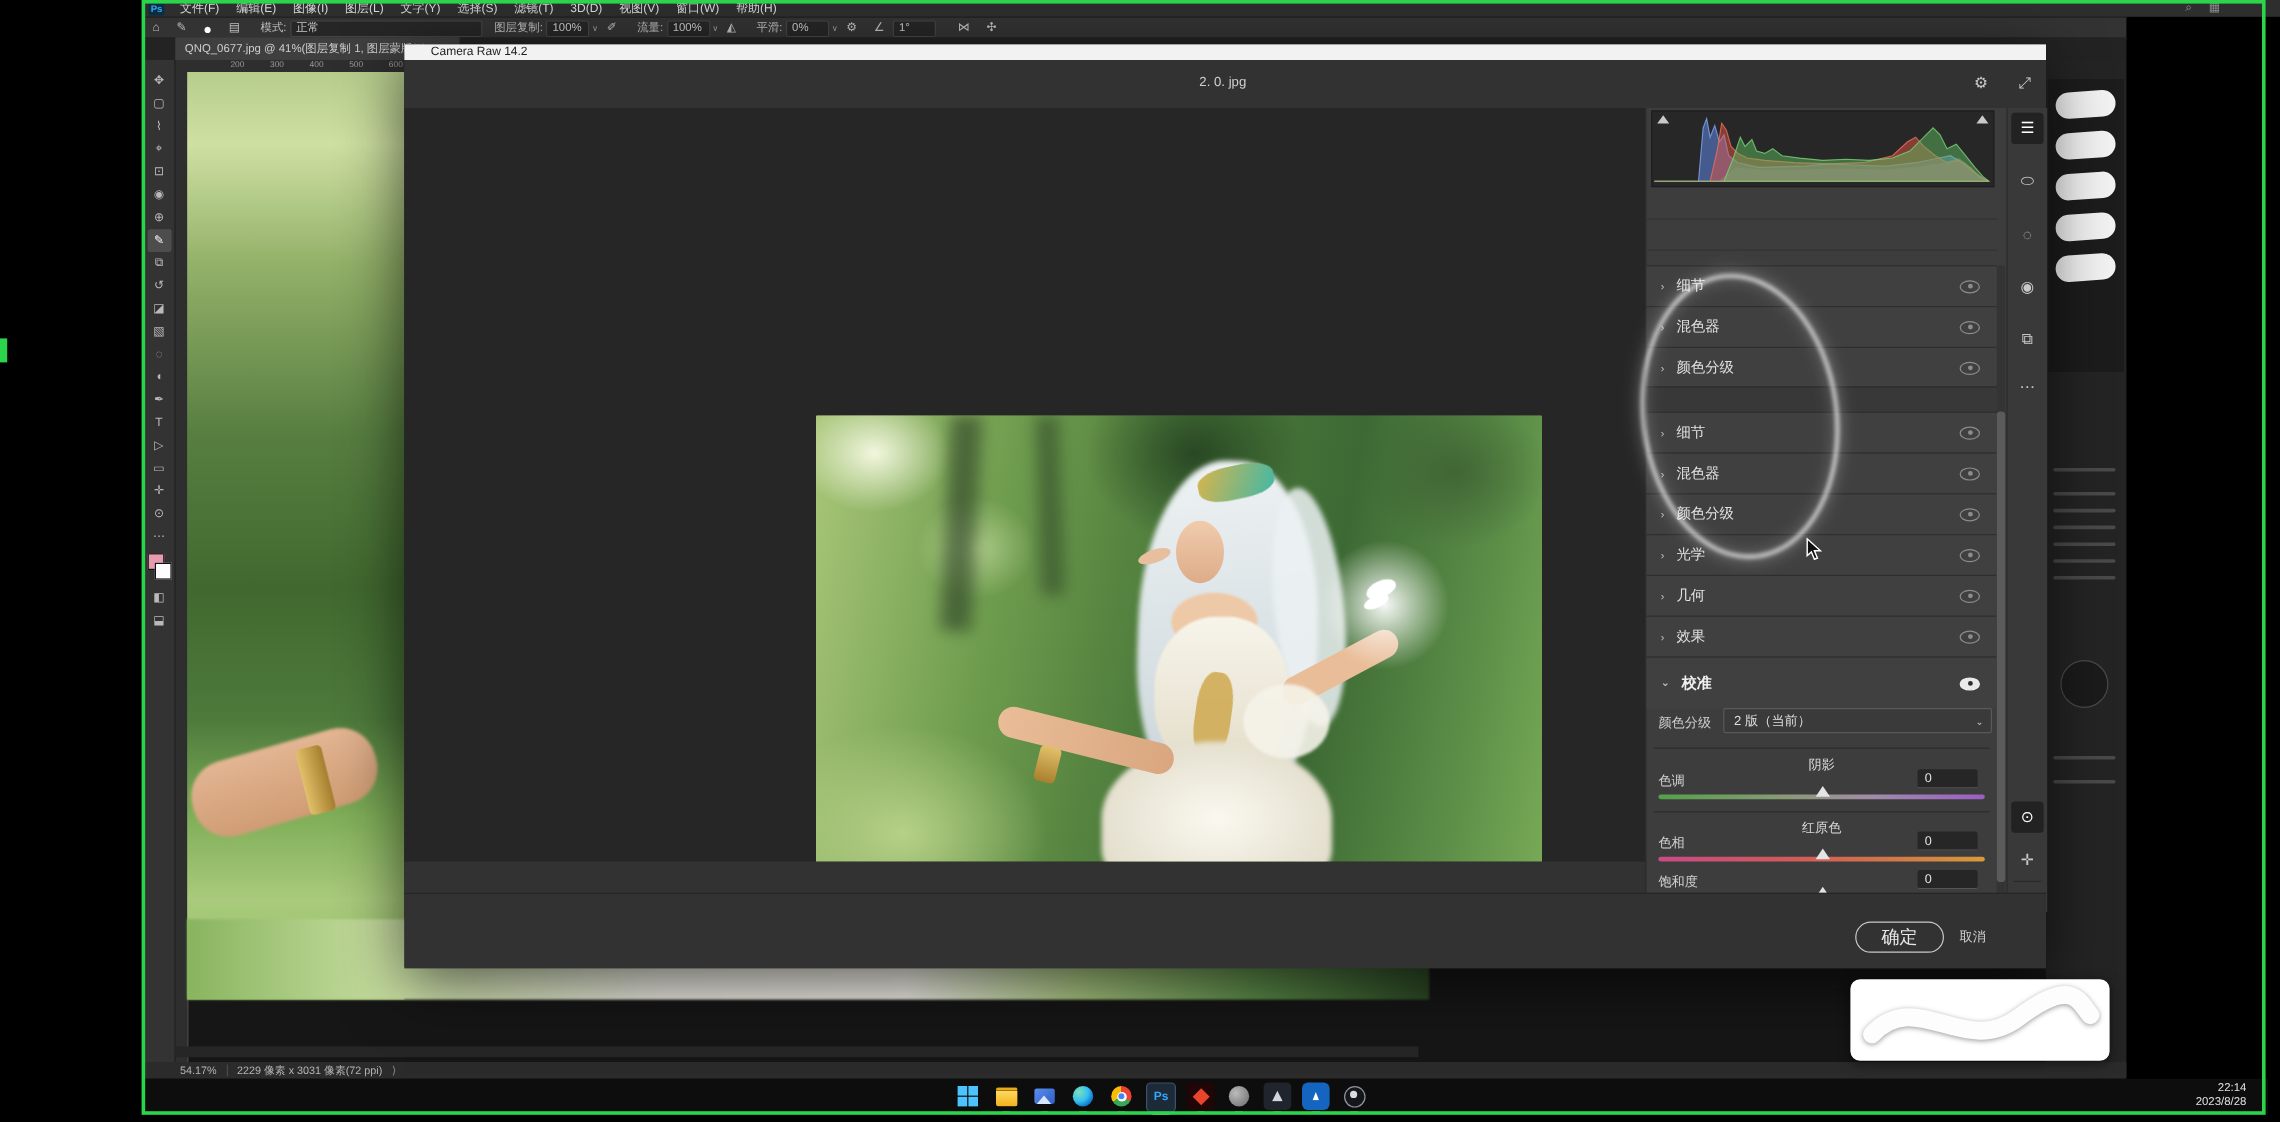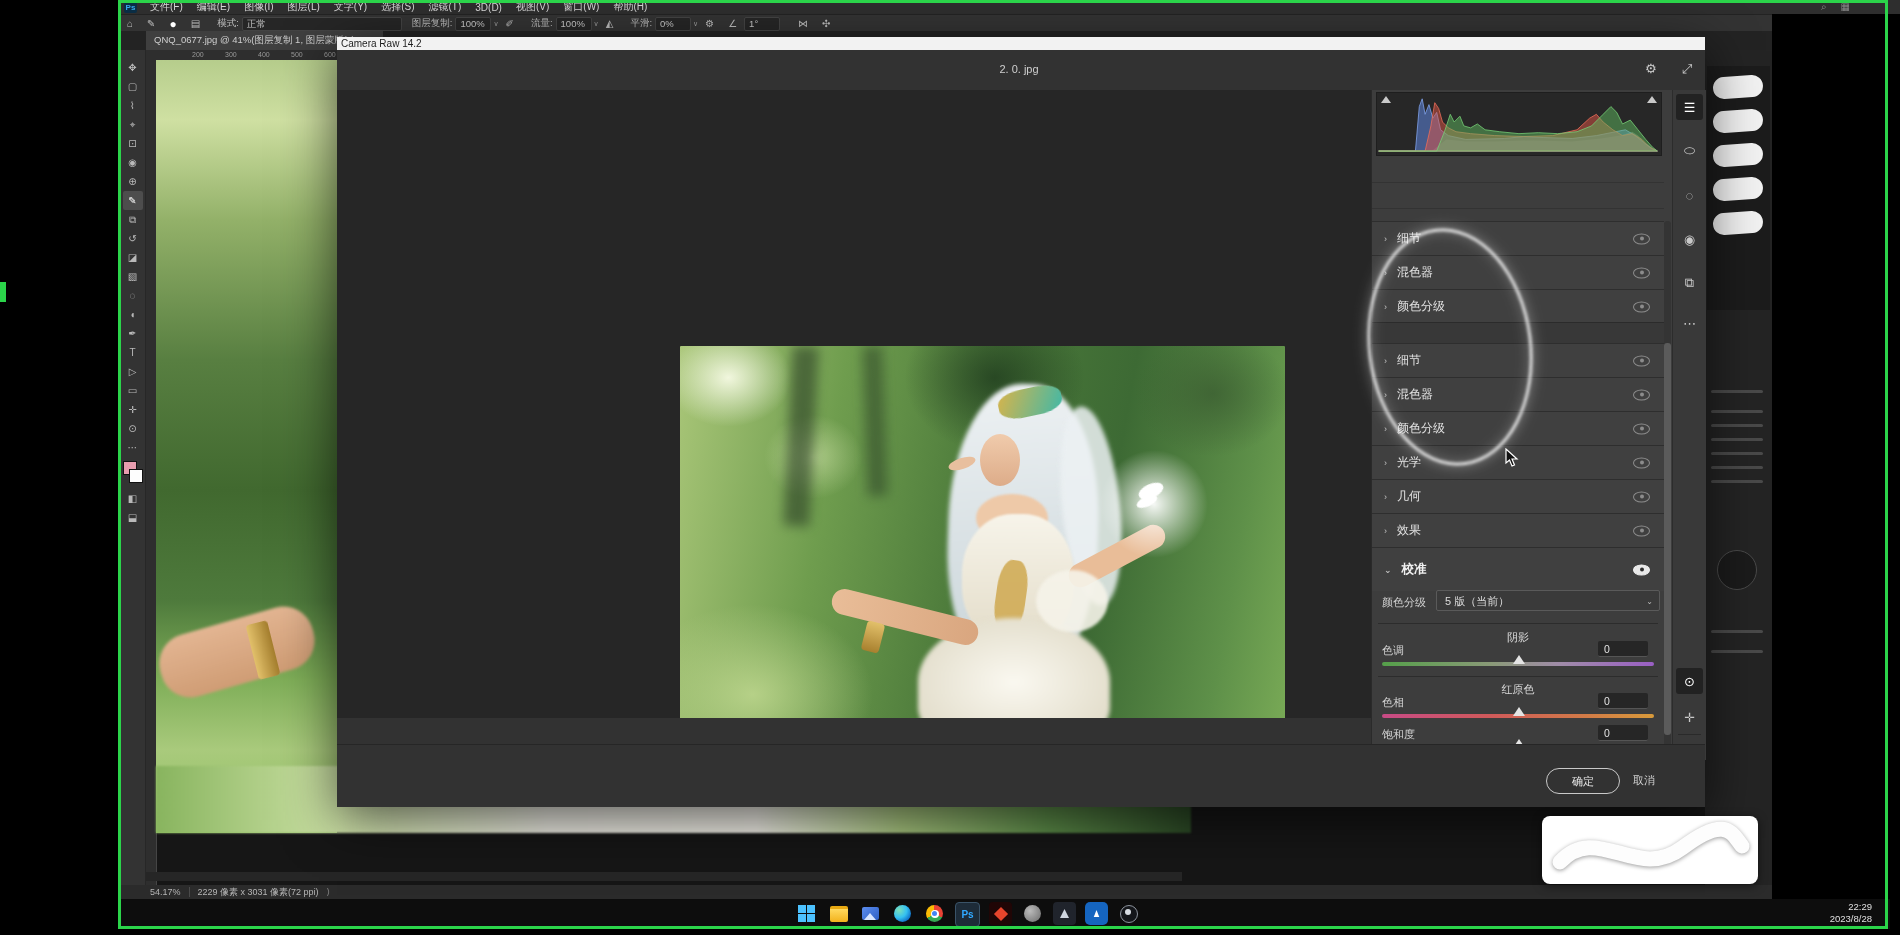--- a/index.html
+++ b/index.html
@@ -41,35 +41,35 @@
   .status-info{margin-left:8px;}
   
   .dock{left:1705px;top:50px;width:67px;height:848px;background:#242424;z-index:1;}
   .brush-panel{position:absolute;left:2px;top:16px;width:63px;height:244px;background:#1c1c1c;}
   .brush-swatch{position:absolute;left:6px;width:50px;height:22px;background:#f2f2f2;border-radius:12px;transform:rotate(-4deg);}
   .dock-bars{position:absolute;left:6px;width:52px;height:3px;background:#4a4a4a;border-radius:2px;}
   .dock-circle{position:absolute;left:12px;top:500px;width:38px;height:38px;border-radius:50%;background:#1b1b1b;border:1px solid #4a4a4a;}
   .dock-bottom-icons{position:absolute;left:28px;top:836px;display:flex;gap:12px;color:#bdbdbd;font-size:10px;}
   
   .cr{left:337px;top:37px;width:1368px;height:769px;background:#323232;box-shadow:0 14px 50px rgba(0,0,0,.65);z-index:10;}
-  .cr-titlestrip{position:absolute;left:0;top:0;width:1368px;height:13px;background:#f2f2f2;color:#1d1d1d;font-size:10px;line-height:13px;padding-left:4px;box-sizing:border-box;}
+  .cr-titlestrip{position:absolute;left:0;top:0;width:1368px;height:13px;background:#f2f2f2;color:#1d1d1d;font-size:10px;line-height:13px;padding-left:22px;box-sizing:border-box;}
   .cr-header{position:absolute;left:0;top:13px;width:1368px;height:40px;background:#323232;border-bottom:1px solid #242424;}
   .cr-filename{position:absolute;left:0;right:4px;top:13px;text-align:center;font-size:11px;color:#cfcfcf;}
   .cr-preview{position:absolute;left:0;top:53px;width:1034px;height:628px;background:#262626;overflow:hidden;}
   .photo{position:absolute;left:343px;top:256px;width:605px;height:396px;overflow:hidden;border-radius:1px;
     background:
       radial-gradient(90px 70px at 8% 8%, rgba(246,250,228,.95), transparent 70%),
       radial-gradient(70px 60px at 22% 28%, rgba(222,238,182,.55), transparent 70%),
       radial-gradient(120px 100px at 52% 8%, rgba(28,55,28,.75), transparent 75%),
       radial-gradient(110px 90px at 88% 12%, rgba(60,95,50,.8), transparent 70%),
       radial-gradient(160px 120px at 12% 88%, rgba(192,216,144,.85), transparent 75%),
       linear-gradient(100deg,#a9c678 0%,#6f9d4e 25%,#497739 50%,#3d6a34 68%,#5e9049 88%,#79aa56 100%);}
   .ph{position:absolute;}
   .cr-footer{position:absolute;left:0;top:707px;width:1368px;height:62px;background:#323232;border-top:1px solid #262626;}
-  .btn-ok{position:absolute;left:1209px;top:23px;width:72px;height:24px;border:1.5px solid #c9c9c9;border-radius:13px;color:#e8e8e8;font-size:11px;display:flex;align-items:center;justify-content:center;background:transparent;}
+  .btn-ok{position:absolute;left:1209px;top:23px;width:72px;height:24px;border:1.5px solid #c9c9c9;border-radius:13px;color:#e8e8e8;font-size:15px;display:flex;align-items:center;justify-content:center;background:transparent;}
   .btn-cancel{position:absolute;left:1296px;top:28px;color:#cfcfcf;font-size:11px;}
   
   .cr-panel{position:absolute;left:1034px;top:53px;width:301px;height:670px;background:#3d3d3d;border-left:1px solid #2a2a2a;}
   .hist{position:absolute;left:4px;top:2px;width:284px;height:62px;background:#272727;border:1px solid #1e1e1e;}
   .clip-tri{position:absolute;top:3px;width:0;height:0;border-left:5px solid transparent;border-right:5px solid transparent;border-bottom:7px solid #c9c9c9;}
   .exif-row{position:absolute;left:0;width:292px;height:26px;border-bottom:1px solid #333;}
   .cr-row{position:absolute;left:0;width:292px;height:33px;border-top:1px solid #2e2e2e;background:#404040;display:flex;align-items:center;font-size:12px;color:#e2e2e2;}
   .chev{color:#c2c2c2;font-size:9px;margin:0 10px 0 12px;}
   .eye{width:15px;height:9px;border:1px solid #adadad;border-radius:50%;position:absolute;right:14px;top:50%;transform:translateY(-50%);opacity:.7;}
   .eye::after{content:"";position:absolute;width:4px;height:4px;border-radius:50%;background:#adadad;left:50%;top:50%;transform:translate(-50%,-50%);}
@@ -384,21 +384,21 @@
       </div>
 
       <div class="calib-hd">
         <span class="chev">⌄</span>
         <span>校准</span>
         <span class="eye on"></span>
       </div>
 
       <span class="proc-label">颜色分级</span>
       <div class="proc-box">
-        <span>5 版（当前）</span>
+        <span>2 版（当前）</span>
         <span class="proc-chev">⌄</span>
       </div>
       <div class="p-div" style="top:533px;"></div>
 
       <div class="grp-label" style="top:540px;">阴影</div>
       <span class="sl-label" style="top:553px;">色调</span>
       <div class="val-box" style="top:551px;">0</div>
       <div class="track" style="top:572px;background:linear-gradient(90deg,#55a04a,#8a9a78 40%,#a08ca8 65%,#9a5fc5);">
         <div class="thumb"></div>
       </div>
@@ -528,21 +528,21 @@
           <span class="tb-dot"></span>
       </div>
       <div class="tb-i">
         <span style="width:16px;height:16px;border-radius:50%;background:#14161a;border:1.5px solid #8d949e;position:relative;">
             <span style="position:absolute;left:4px;top:3px;width:6px;height:6px;border-radius:50%;background:#d7dce2;"></span>
           </span>
           <span class="tb-dot"></span>
       </div>
     </div>
     <div class="clock">
-      <div>22:29</div>
+      <div>22:14</div>
       <div>2023/8/28</div>
     </div>
   </div>
 
   <div class="abs cap-border"></div>
   <div class="abs cap-notch"></div>
 
 </div>
 
 </body></html>

